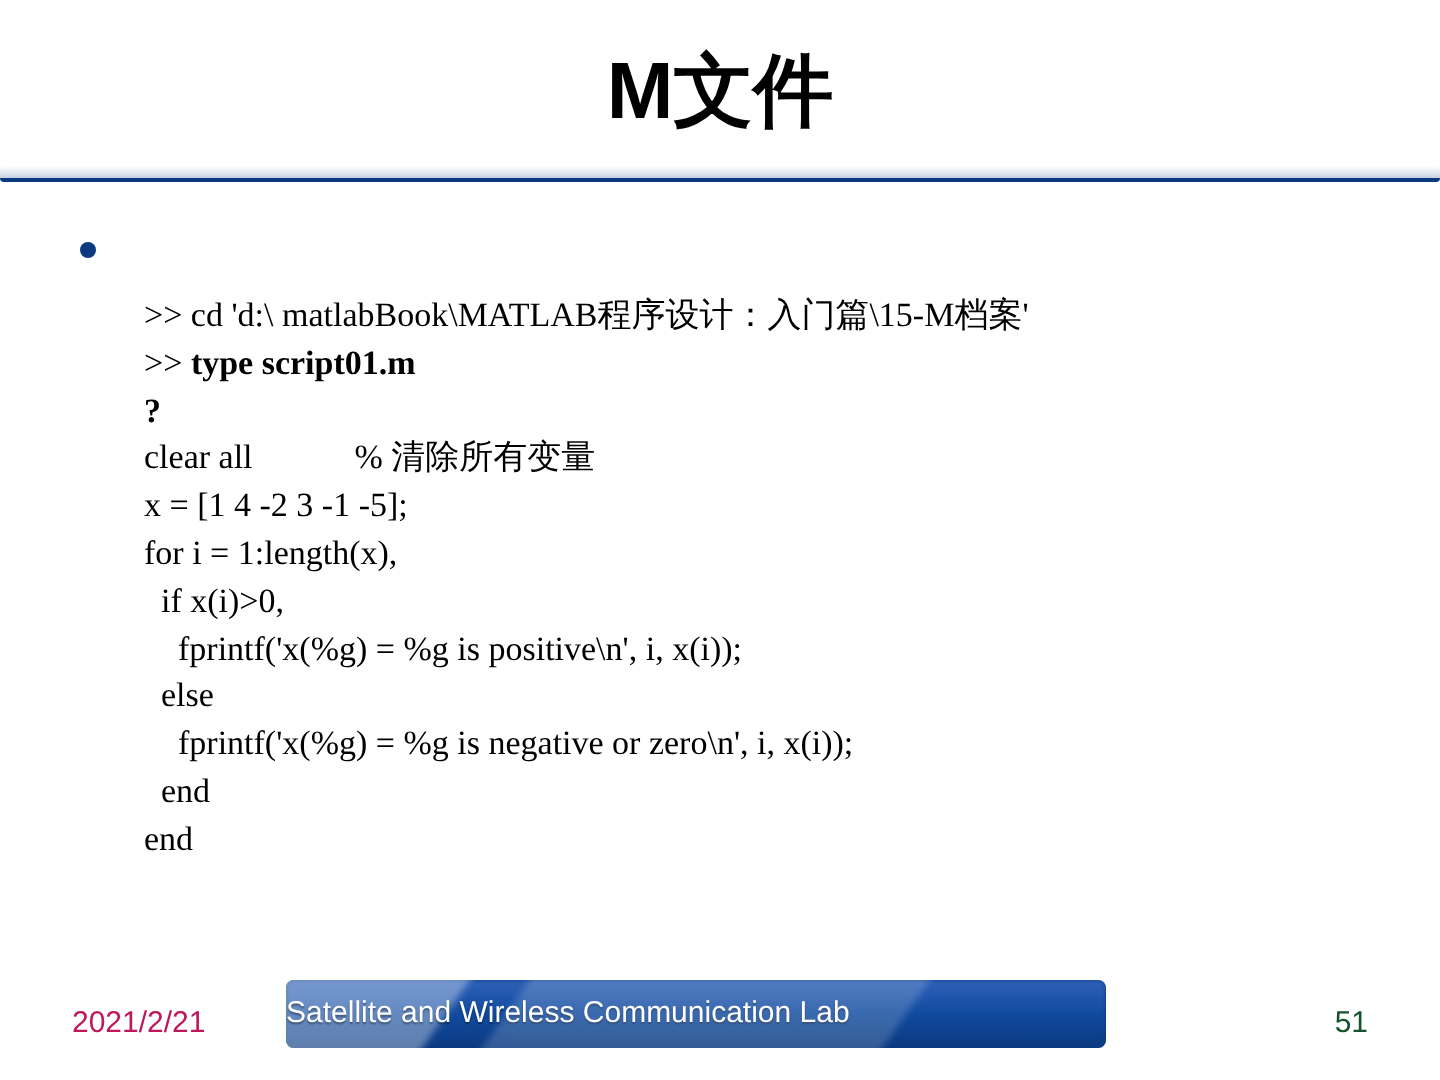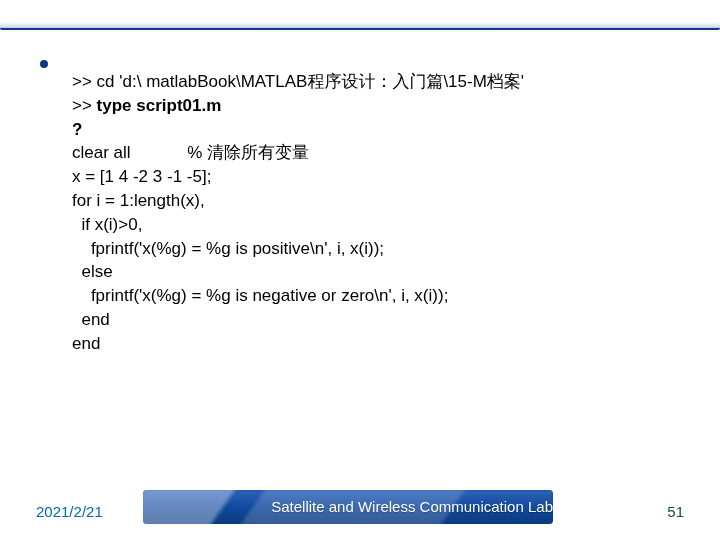--- a/index.html
+++ b/index.html
@@ -58,36 +58,36 @@
     margin-top: 14px;
     margin-right: 12px;
   }
   .bullet-text {
     font-family: "SimSun", "STSong", serif;
   }
   .mono {
     font-family: "Courier New", monospace;
   }
   .code-block {
-    font-family: Liberation Sans, sans-serif;
+    font-family: Liberation Serif, serif;
     font-size: 17px;
     line-height: 1.4;
     white-space: pre;
     color: #000;
     margin-left: 32px;
-    margin-top: 2px;
+    margin-top: 17px;
   }
   .bold { font-weight: 700; }
   .footer-date {
     position: absolute;
     left: 36px;
     bottom: 20px;
     font-family: Arial, sans-serif;
     font-size: 15px;
-    color: #0369a1;
+    color: #be185d;
   }
   .footer-banner {
     position: absolute;
     left: 143px;
     bottom: 16px;
     width: 410px;
     height: 34px;
     background: linear-gradient(to bottom, #2f62b8 0%, #104a9e 50%, #0b3a80 100%);
     border-radius: 4px;
     box-shadow: inset 0 0 2px #0b3a80;
@@ -104,40 +104,41 @@
     transform: skewX(-35deg);
     filter: blur(2px);
   }
   .footer-banner::before { left: -40px; }
   .footer-banner::after  { left: 110px; opacity: 0.5; width: 200px; }
   .footer-banner-text {
     position: relative;
     color: #fff;
     font-family: Arial, sans-serif;
     font-size: 15px;
-    text-align: right;
+    text-align: left;
     line-height: 34px;
     text-shadow: 0 1px 1px rgba(0,0,0,0.4);
     border-radius: 14px;
   }
   .footer-page {
     position: absolute;
     right: 36px;
     bottom: 20px;
     font-family: Arial, sans-serif;
     font-size: 15px;
     color: #14532d;
   }
 </style>
 </head>
 <body>
 
 <div class="slide">
 
   <div class="title-wrap">
+    <div class="title">M文件</div>
     <div class="title-underline"></div>
   </div>
 
   <div class="body">
 
     <div class="bullet">
       <div class="dot"></div>
     </div>
 
     <div class="code-block"><span>&gt;&gt; cd '</span><span>d:\ matlabBook\MATLAB程序设计：入门篇\15-M档案'</span>

